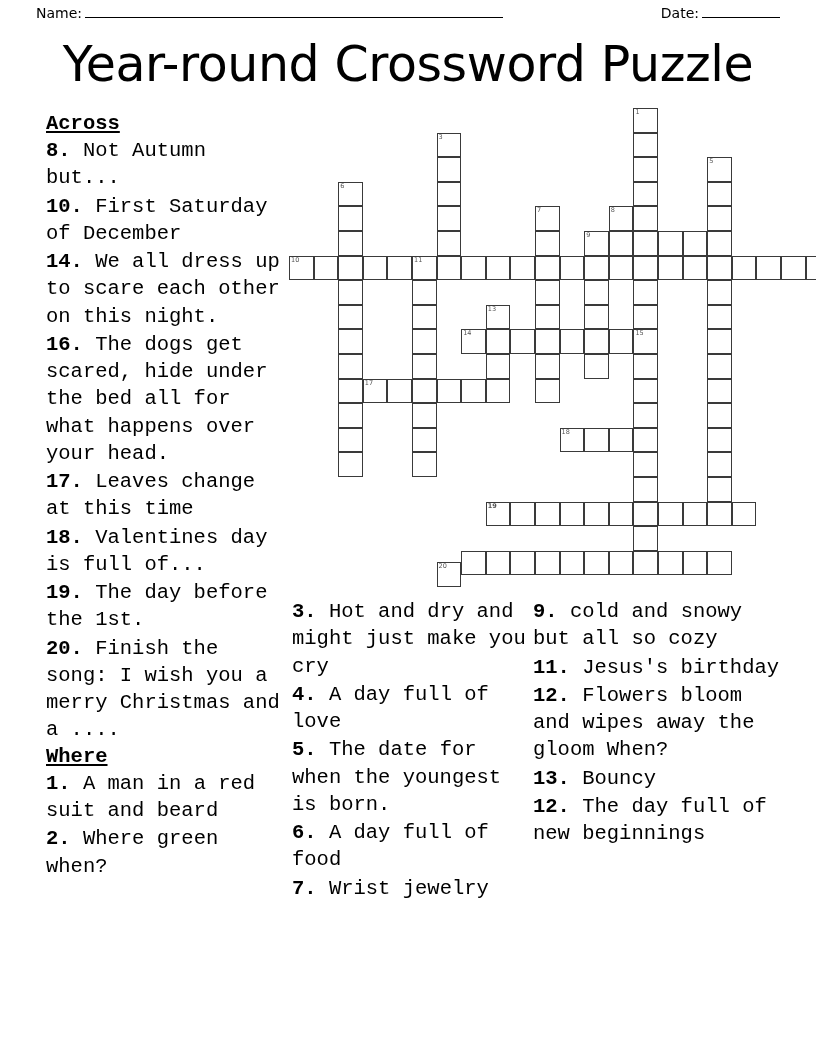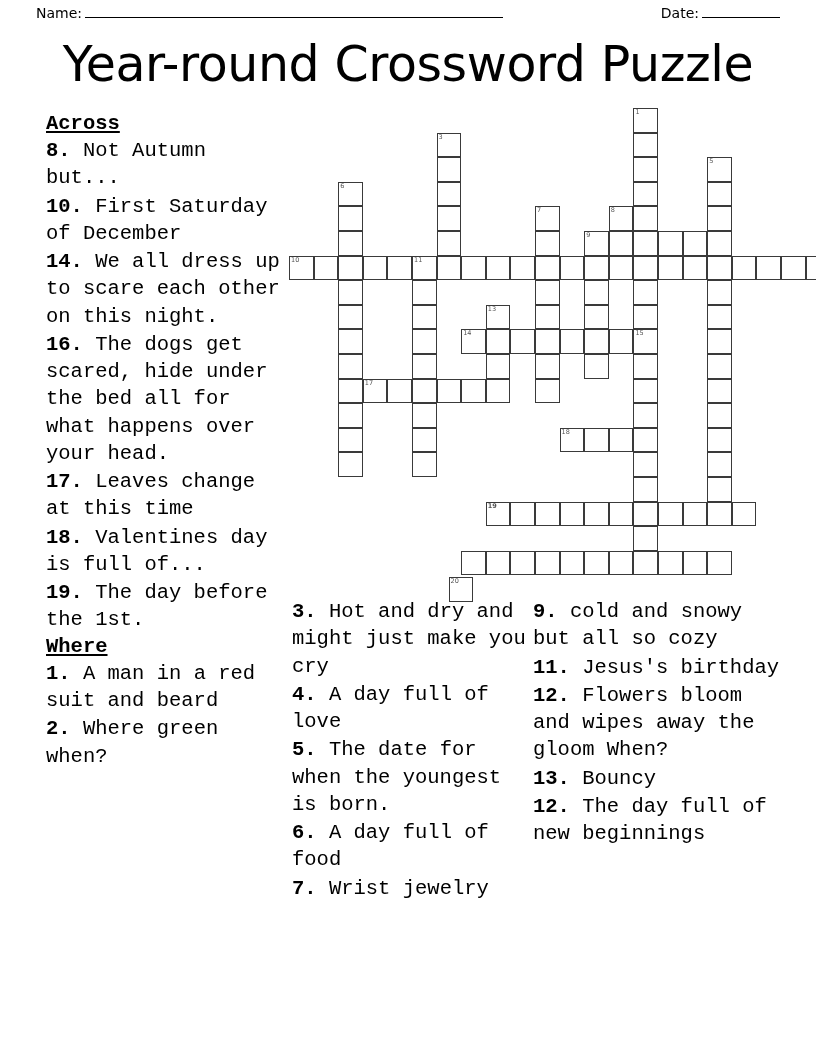--- a/index.html
+++ b/index.html
@@ -212,21 +212,21 @@
       <div class="cell" style="left: 246px; top: 393.6px;"></div>
       <div class="cell" style="left: 270.6px; top: 393.6px;"></div>
       <div class="cell" style="left: 295.2px; top: 393.6px;"></div>
       <div class="cell" style="left: 319.8px; top: 393.6px;"></div>
       <div class="cell" style="left: 344.4px; top: 393.6px;"></div>
       <div class="cell" style="left: 369px; top: 393.6px;"></div>
       <div class="cell" style="left: 393.6px; top: 393.6px;"></div>
       <div class="cell" style="left: 418.2px; top: 393.6px;"></div>
       <div class="cell" style="left: 442.8px; top: 393.6px;"></div>
       <div class="cell" style="left: 344.4px; top: 418.2px;"></div>
-      <div class="cell" style="left: 147.6px; top: 469px; margin-left: 12px;">
+      <div class="cell" style="left: 147.6px; top: 454px;">
         <span class="num">20</span>
       </div>
       <div class="cell" style="left: 172.2px; top: 442.8px;"></div>
       <div class="cell" style="left: 196.8px; top: 442.8px;"></div>
       <div class="cell" style="left: 221.4px; top: 442.8px;"></div>
       <div class="cell" style="left: 246px; top: 442.8px;"></div>
       <div class="cell" style="left: 270.6px; top: 442.8px;"></div>
       <div class="cell" style="left: 295.2px; top: 442.8px;"></div>
       <div class="cell" style="left: 319.8px; top: 442.8px;"></div>
       <div class="cell" style="left: 344.4px; top: 442.8px;"></div>
@@ -237,20 +237,21 @@
 
   <div class="clues" id="col-a">
       <div class="heading">Across</div>
       <div class="clue"><b>8.</b> Not Autumn but...</div>
       <div class="clue"><b>10.</b> First Saturday of December</div>
       <div class="clue"><b>14.</b> We all dress up to scare each other on this night.</div>
       <div class="clue"><b>16.</b> The dogs get scared, hide under the bed all for what happens over your head.</div>
       <div class="clue"><b>17.</b> Leaves change at this time</div>
       <div class="clue"><b>18.</b> Valentines day is full of...</div>
       <div class="clue"><b>19.</b> The day before the 1st.</div>
+      <div class="clue"><b>20.</b> Finish the song: I wish you a merry Christmas and a ....</div>
       <div class="heading">Where</div>
       <div class="clue"><b>1.</b> A man in a red suit and beard</div>
       <div class="clue"><b>2.</b> Where green when?</div>
     </div>
 
   <div class="clues" id="col-b">
       <div class="clue"><b>3.</b> Hot and dry and might just make you cry</div>
       <div class="clue"><b>4.</b> A day full of love</div>
       <div class="clue"><b>5.</b> The date for when the youngest is born.</div>
       <div class="clue"><b>6.</b> A day full of food</div>

